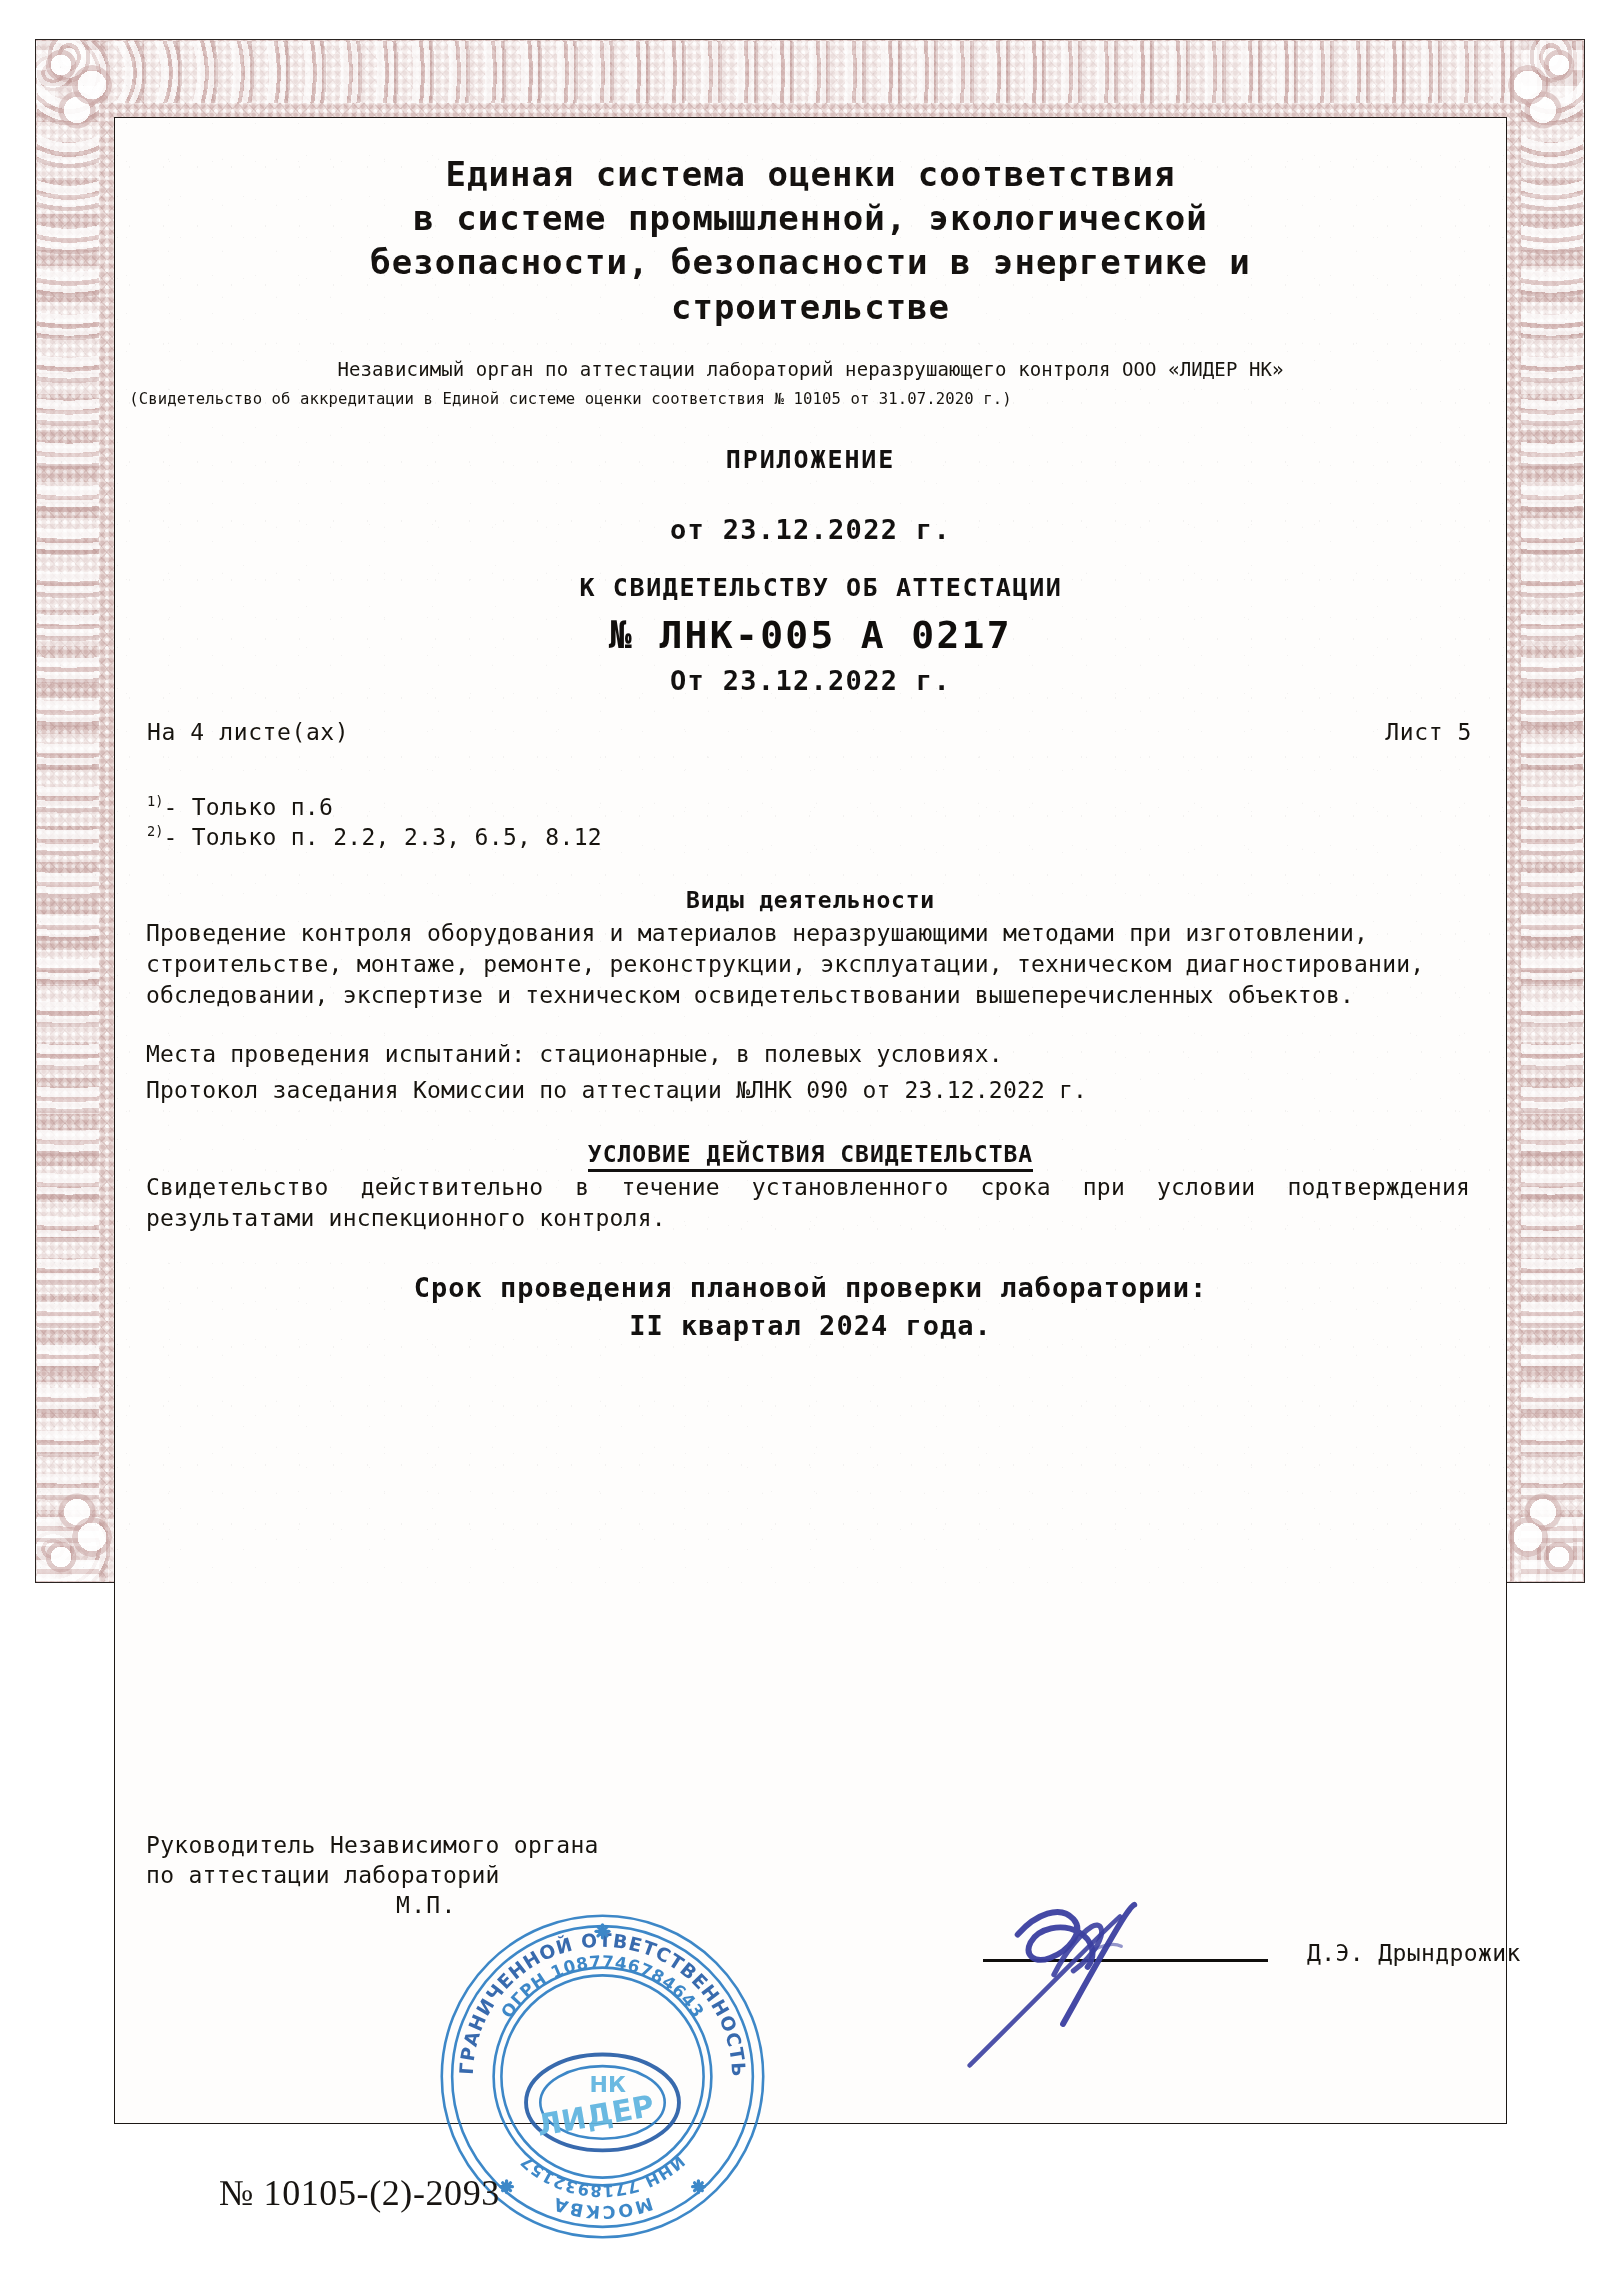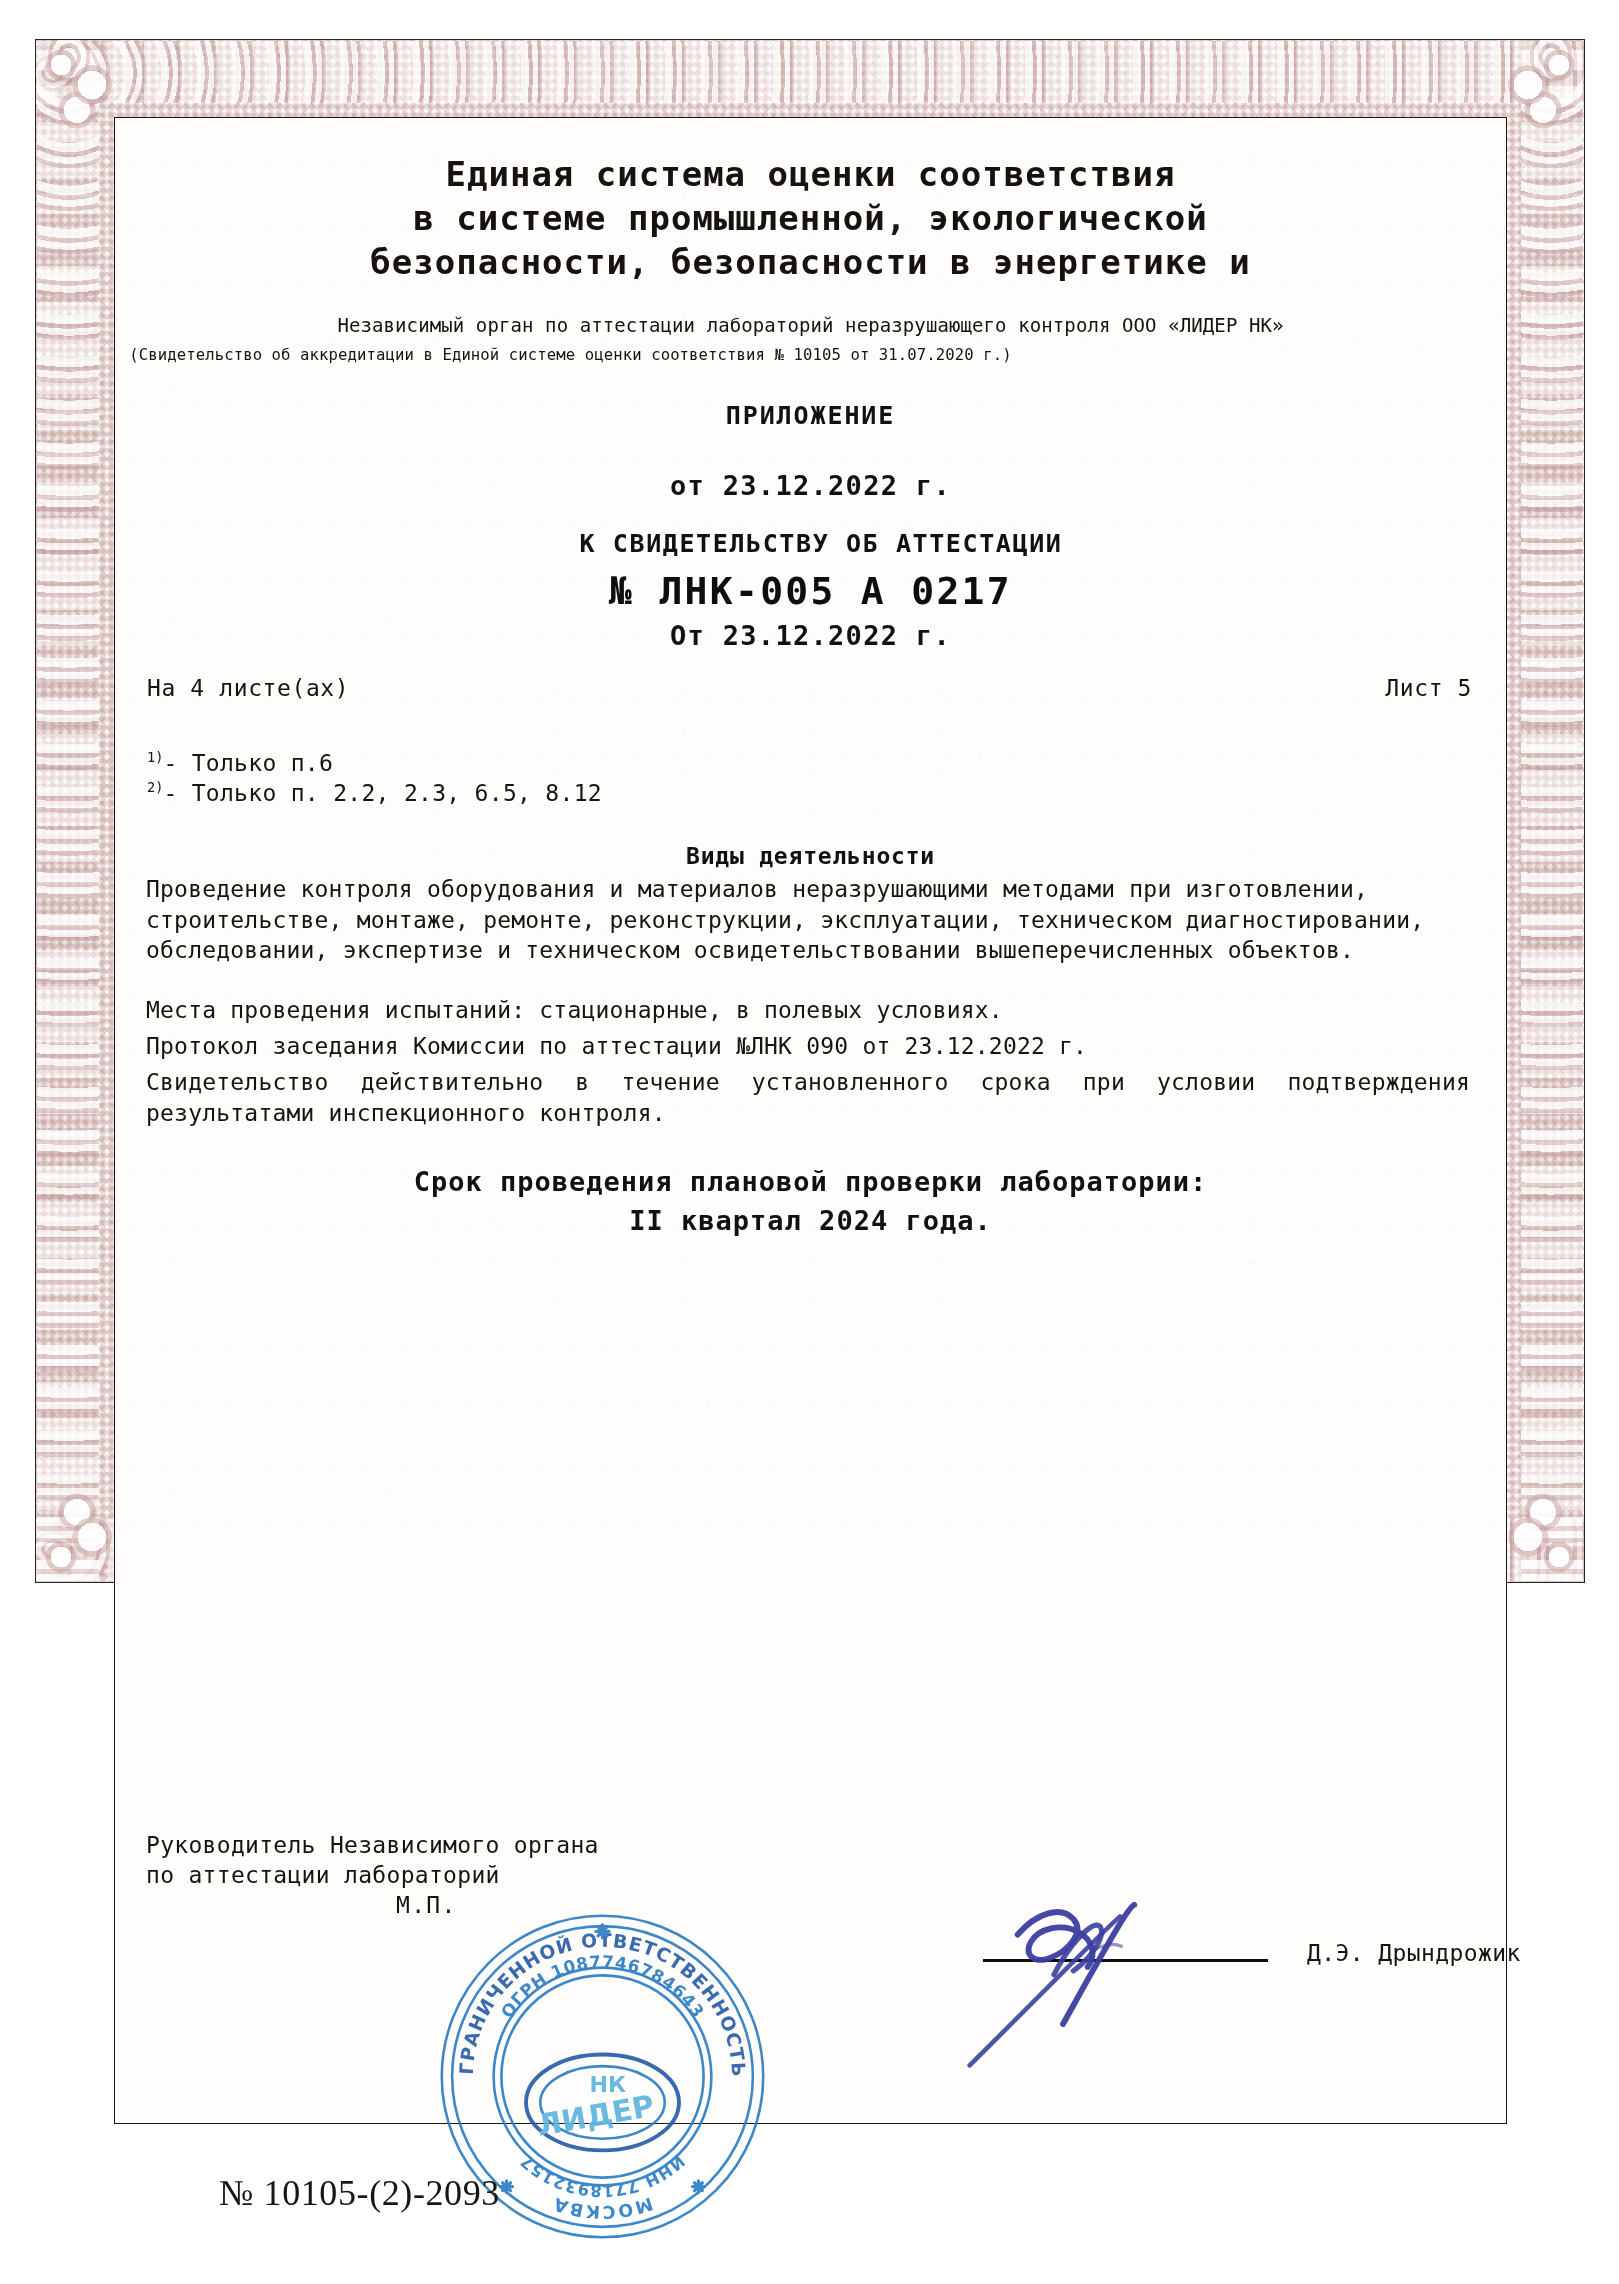--- a/index.html
+++ b/index.html
@@ -364,20 +364,21 @@
     <div class="corner-flourish cf-br"></div>
   </div>
 
   <div id="content-frame">
     <div id="content-inner">
 
       <div id="title-block">
         <div class="doc-title">Единая система оценки соответствия</div>
         <div class="doc-title">в системе промышленной, экологической</div>
         <div class="doc-title">безопасности, безопасности в энергетике и</div>
+        <div class="doc-title">строительстве</div>
       </div>
 
       <div class="org-line" id="org-line-1">Независимый орган по аттестации лабораторий неразрушающего контроля ООО «ЛИДЕР НК»</div>
       <div class="accred-line">(Свидетельство об аккредитации в Единой системе оценки соответствия № 10105 от 31.07.2020 г.)</div>
 
       <div class="annex-heading">ПРИЛОЖЕНИЕ</div>
       <div class="annex-date">от 23.12.2022 г.</div>
       <div class="cert-ref">К СВИДЕТЕЛЬСТВУ ОБ АТТЕСТАЦИИ</div>
       <div class="cert-number">№ ЛНК-005 А 0217</div>
       <div class="cert-date2">От 23.12.2022 г.</div>
@@ -395,20 +396,23 @@
           <span class="fn-sup">2)</span><span>- Только п. 2.2, 2.3, 6.5, 8.12</span>
         </div>
       </div>
 
       <div class="section-heading-center">Виды деятельности</div>
       <div class="body-para">Проведение контроля оборудования и материалов неразрушающими методами при изготовлении, строительстве, монтаже, ремонте, реконструкции, эксплуатации, техническом диагностировании, обследовании, экспертизе и техническом освидетельствовании вышеперечисленных объектов.</div>
 
       <div class="body-para loose">Места проведения испытаний: стационарные, в полевых условиях.</div>
       <div class="body-para">Протокол заседания Комиссии по аттестации №ЛНК 090 от 23.12.2022 г.</div>
 
+      <div class="section-heading-underline">
+        <span>УСЛОВИЕ ДЕЙСТВИЯ СВИДЕТЕЛЬСТВА</span>
+      </div>
       <div class="body-para justify">Свидетельство действительно в течение установленного срока при условии подтверждения результатами инспекционного контроля.</div>
 
       <div class="plan-check">Срок проведения плановой проверки лаборатории:</div>
       <div class="plan-check" style="margin-top:2.6px">II квартал 2024 года.</div>
 
       <div id="signature-block">
         <div class="sig-role">Руководитель Независимого органа</div>
         <div class="sig-role">по аттестации лабораторий</div>
         <div class="sig-mp">М.П.</div>
 

